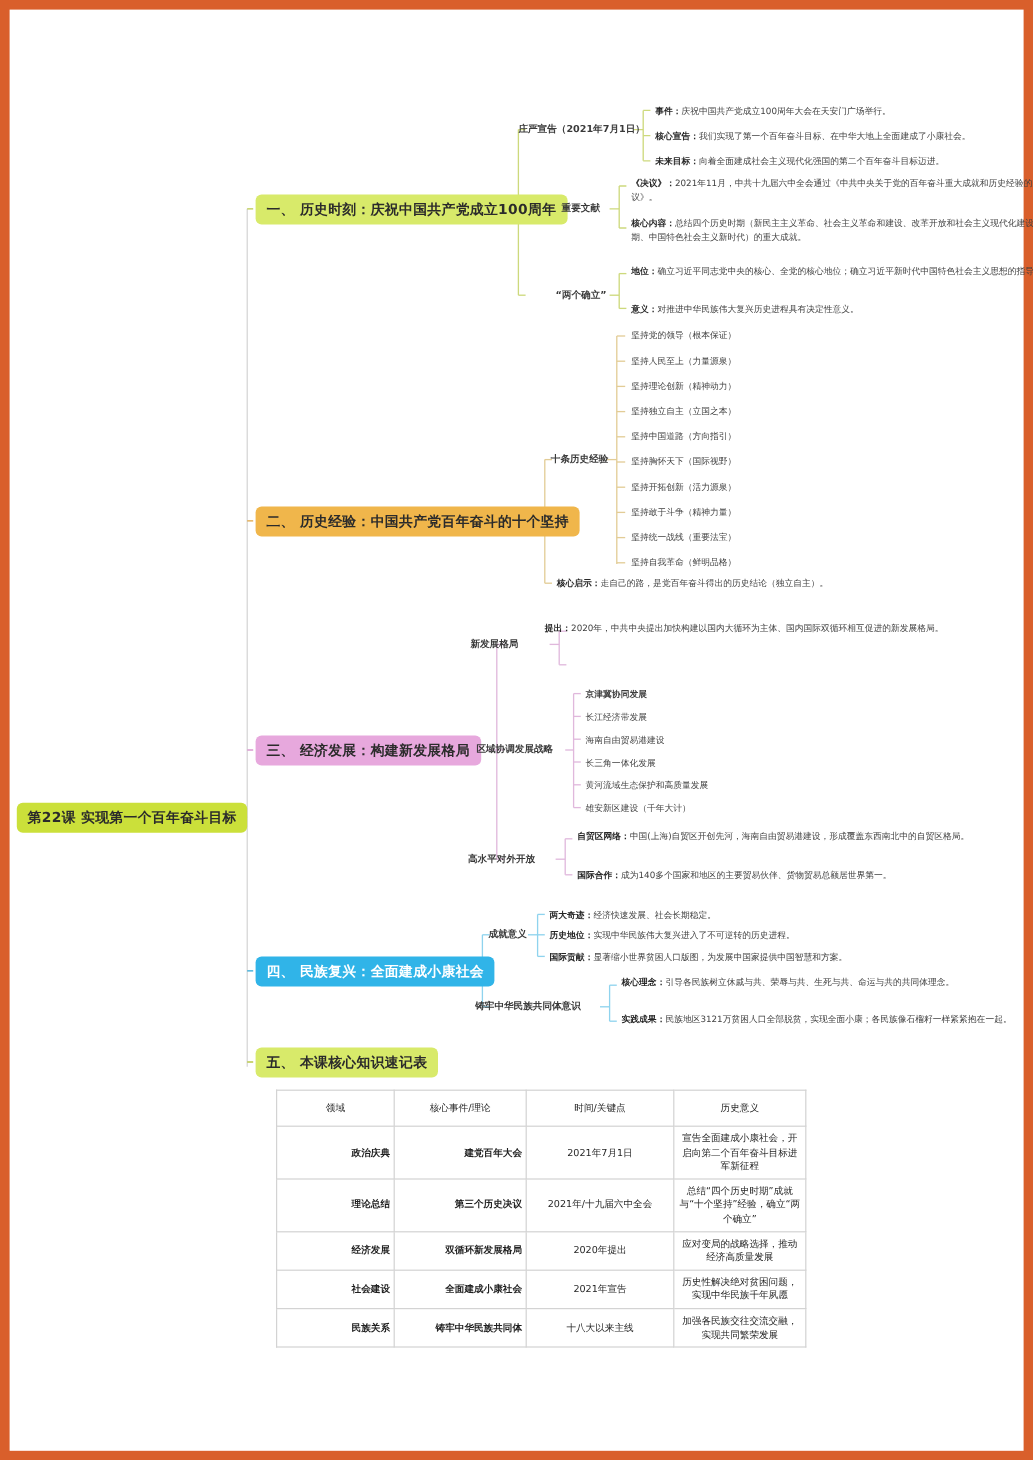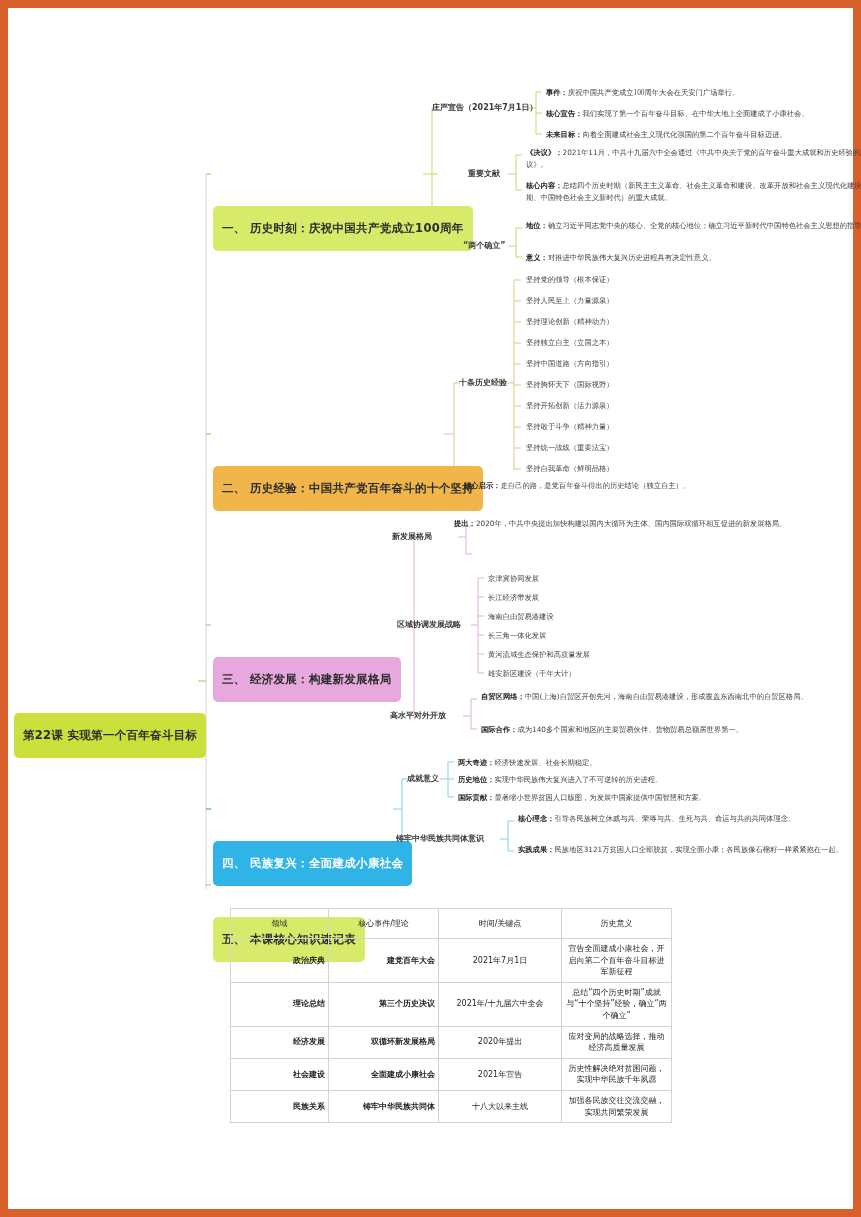--- a/index.html
+++ b/index.html
@@ -17,22 +17,22 @@
   .canvas { position:absolute; left:0; top:0; width:845px; height:1201px; }
   svg.links { position:absolute; left:0; top:0; width:845px; height:1201px; pointer-events:none; }
 
   
   .node {
     position:absolute; white-space:nowrap;
     font-weight:bold; color:#2b2b2b;
     display:flex; align-items:center;
   }
   .boxnode {
-    border-radius:5px; padding:15px 9px;
-    font-size:11.5px; letter-spacing:.3px;margin-top:44px;
+    border-radius:5px; padding:5px 9px;
+    font-size:11.5px; letter-spacing:.3px;
   }
   .root { background:#cbe03a; font-size:11.5px; left:6px; top:661px; }
   .b1 { background:#d8ea6a; left:205px; top:154px; }
   .b2 { background:#f0b64b; left:205px; top:414px; }
   .b3 { background:#e7a8dd; left:205px; top:605px; }
   .b4 { background:#30b4e8; left:205px; top:789px; color:#fff; }
   .b5 { background:#d8ea6a; left:205px; top:865px; }
 
   
   .lbl {
@@ -161,21 +161,21 @@
        <path d="M500 813 V843" stroke="#8fd3ee"></path>
        <path d="M500 813 H506" stroke="#8fd3ee"></path>
        <path d="M500 843 H506" stroke="#8fd3ee"></path>
      </g>
    </svg>
 
    <div class="node boxnode root">第22课 实现第一个百年奋斗目标</div>
 
    <div class="node boxnode b1">一、  历史时刻：庆祝中国共产党成立100周年</div>
    <div class="lbl" style="left:424px; top:94px;">庄严宣告（2021年7月1日）</div>
-   <div class="txt nw" style="left:538px; top:79px;font-family:Liberation Serif, serif;"><b>事件：</b><span>庆祝中国共产党成立100周年大会在天安门广场举行。</span></div>
+   <div class="txt nw" style="left:538px; top:79px;"><b>事件：</b><span>庆祝中国共产党成立100周年大会在天安门广场举行。</span></div>
    <div class="txt nw" style="left:538px; top:100px;"><b>核心宣告：</b><span>我们实现了第一个百年奋斗目标、在中华大地上全面建成了小康社会。</span></div>
    <div class="txt nw" style="left:538px; top:121px;"><b>未来目标：</b><span>向着全面建成社会主义现代化强国的第二个百年奋斗目标迈进。</span></div>
 
    <div class="lbl" style="left:460px; top:160px;">重要文献</div>
    <div class="txt w3" style="left:518px; top:139px;"><b>《决议》：</b><span>2021年11月，中共十九届六中全会通过《中共中央关于党的百年奋斗重大成就和历史经验的决议》。</span></div>
    <div class="txt w3" style="left:518px; top:172px;"><b>核心内容：</b><span>总结四个历史时期（新民主主义革命、社会主义革命和建设、改革开放和社会主义现代化建设新时期、中国特色社会主义新时代）的重大成就。</span></div>
 
    <div class="lbl" style="left:455px; top:232px;">“两个确立”</div>
    <div class="txt w3" style="left:518px; top:212px;"><b>地位：</b><span>确立习近平同志党中央的核心、全党的核心地位；确立习近平新时代中国特色社会主义思想的指导地位。</span></div>
    <div class="txt w3" style="left:518px; top:244px;"><b>意义：</b><span>对推进中华民族伟大复兴历史进程具有决定性意义。</span></div>
@@ -192,21 +192,21 @@
    <div class="txt nw" style="left:518px; top:413px;">坚持敢于斗争（精神力量）</div>
    <div class="txt nw" style="left:518px; top:434px;">坚持统一战线（重要法宝）</div>
    <div class="txt nw" style="left:518px; top:455px;">坚持自我革命（鲜明品格）</div>
    <div class="txt nw" style="left:456px; top:472px;"><b>核心启示：</b><span>走自己的路，是党百年奋斗得出的历史结论（独立自主）。</span></div>
 
    <div class="node boxnode b3">三、  经济发展：构建新发展格局</div>
    <div class="lbl" style="left:384px; top:523px;">新发展格局</div>
    <div class="txt w3" style="left:446px; top:510px;"><b>提出：</b><span>2020年，中共中央提出加快构建以国内大循环为主体、国内国际双循环相互促进的新发展格局。</span></div>
 
    <div class="lbl" style="left:389px; top:611px;">区域协调发展战略</div>
-   <div class="txt nw" style="left:480px; top:565px;">京津冀协同发展</div>
+   <div class="txt nw" style="left:480px; top:565px;font-weight:bold;">京津冀协同发展</div>
    <div class="txt nw" style="left:480px; top:584px;">长江经济带发展</div>
    <div class="txt nw" style="left:480px; top:603px;">海南自由贸易港建设</div>
    <div class="txt nw" style="left:480px; top:622px;">长三角一体化发展</div>
    <div class="txt nw" style="left:480px; top:641px;">黄河流域生态保护和高质量发展</div>
    <div class="txt nw" style="left:480px; top:660px;">雄安新区建设（千年大计）</div>
 
    <div class="lbl" style="left:382px; top:702px;">高水平对外开放</div>
    <div class="txt w3" style="left:473px; top:683px;"><b>自贸区网络：</b><span>中国(上海)自贸区开创先河，海南自由贸易港建设，形成覆盖东西南北中的自贸区格局。</span></div>
    <div class="txt w3" style="left:473px; top:716px;"><b>国际合作：</b><span>成为140多个国家和地区的主要贸易伙伴、货物贸易总额居世界第一。</span></div>
 

